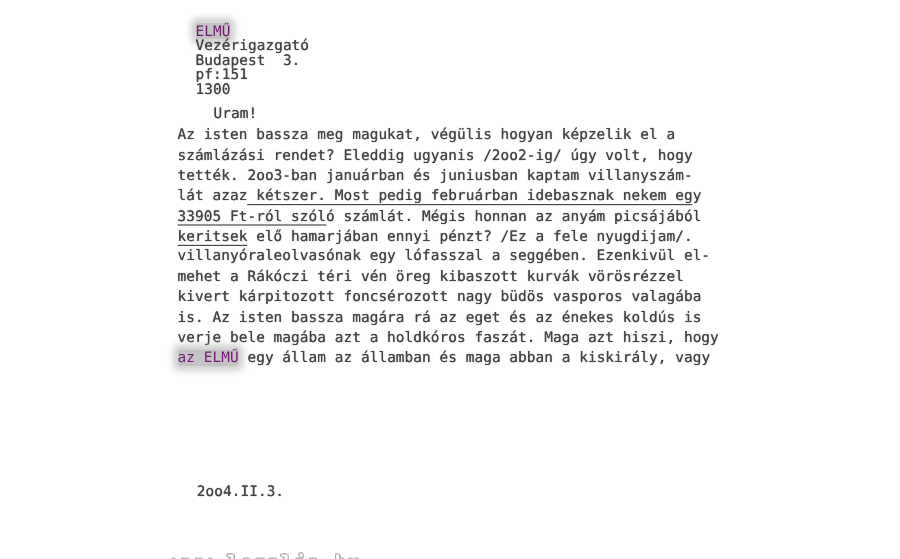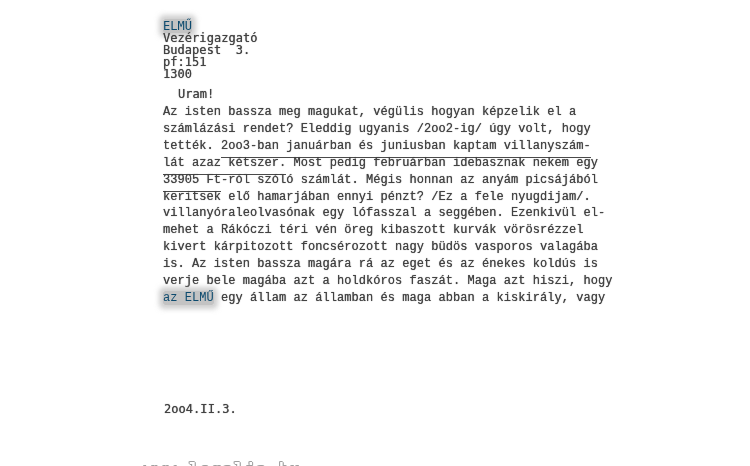--- a/index.html
+++ b/index.html
@@ -24,38 +24,37 @@
     top: 20px;
     line-height: 12px;
   }
   .salutation {
     position: absolute;
     left: 178px;
     top: 87px;
   }
   .letter-body {
     position: absolute;
-    left: 163px;
+    left: 148px;
     top: 104px;
     line-height: 16.9px;
-    font-family: Liberation Mono, monospace;
   }
   .date-line {
     position: absolute;
     left: 164px;
     top: 402px;
   }
   .u {
     border-bottom: 1.2px solid #4a4a4a;
-    padding-bottom: 4px;
+    padding-bottom: 17px;
   }
   .smudge {
     background: #c3c3c3;
     box-shadow: 0 0 5px 4px rgba(170,170,170,0.55);
-    color: #0c4a6e;
+    color: #701a75;
     border-radius: 2px;
     text-shadow: none;
   }
   .faded {
     color: #8f8f8f;
     text-shadow: none;
   }
   .watermark {
     position: absolute;
     left: 144px;

